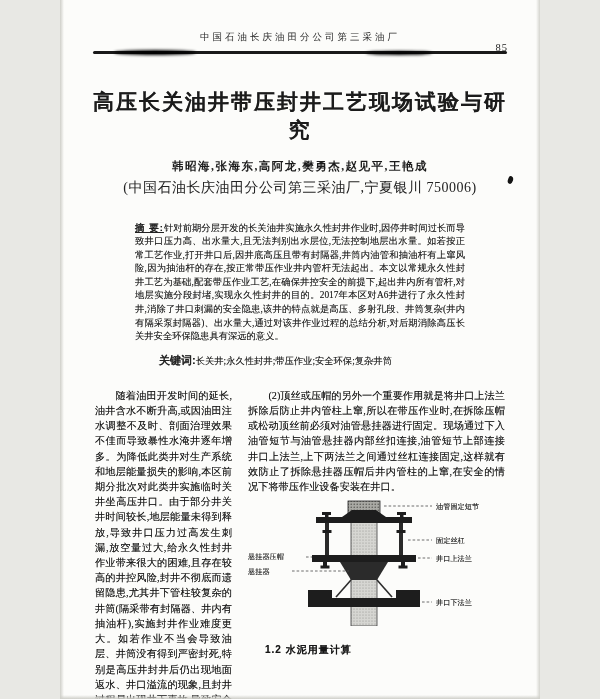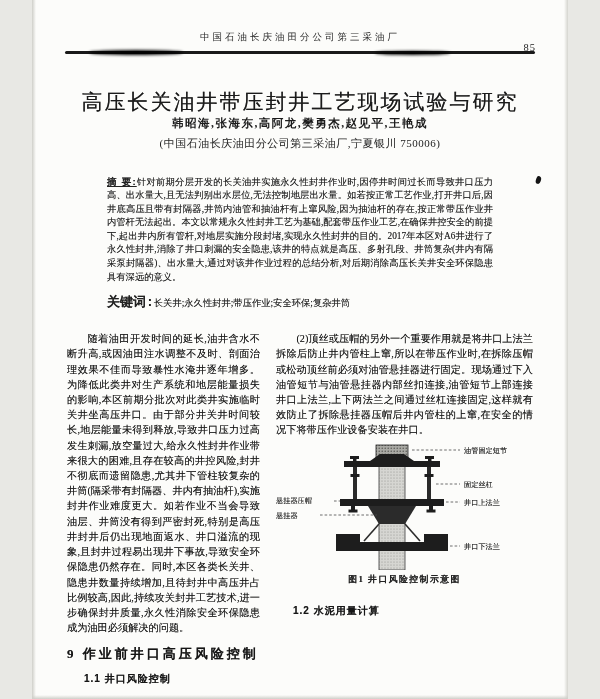--- a/index.html
+++ b/index.html
@@ -1,44 +1,44 @@
 <!DOCTYPE html>
 <html lang="zh"><head>
 <meta charset="utf-8">
 <style>
   html,body{margin:0;padding:0;background:#e8e8e4;}
   .page{
-    position:relative;width:536px;height:699px;overflow:hidden;
+    position:relative;width:480px;height:699px;overflow:hidden;
     background:#fcfcfa;margin:0 auto;
     font-family:"Liberation Serif","DejaVu Serif",serif;color:#1b1b1b;
   }
   .scan-edge{position:absolute;pointer-events:none;}
   .scan-edge.left{left:0;top:0;bottom:0;width:4px;background:linear-gradient(to right,#cfcfc9,rgba(255,255,255,0));}
   .scan-edge.right{right:0;top:0;bottom:0;width:4px;background:linear-gradient(to left,#d4d4ce,rgba(255,255,255,0));}
   .scan-edge.bottom{left:0;right:0;bottom:0;height:4px;background:linear-gradient(to top,#cfcfc9,rgba(255,255,255,0));}
   .speck{position:absolute;right:27px;top:176px;width:5px;height:8px;background:#141414;border-radius:40% 60% 50% 50%;transform:rotate(18deg);}
 
   .header{position:relative;margin:26px 34px 0;text-align:center;}
   .journal{font-size:9.5px;letter-spacing:3px;color:#2a2a2a;}
   .pageno{position:absolute;right:-2px;top:16px;font-size:10.5px;letter-spacing:1px;color:#222;}
   .rule{position:relative;margin:7px 33px 0;height:2.5px;background:#191919;border-radius:2px;}
   .rule i{position:absolute;display:block;background:#000;filter:blur(1.4px);border-radius:50%;}
   .rule .s1{left:5%;width:20%;height:5px;top:-1px;}
   .rule .s2{left:66%;width:16%;height:4px;top:0;}
 
-  .title{margin:34px 30px 0;text-align:center;font-size:21px;font-weight:400;letter-spacing:2px;
+  .title{margin:34px 30px 0;text-align:center;font-size:21px;font-weight:700;letter-spacing:2px;
          text-shadow:0 0 .5px rgba(0,0,0,.6);}
-  .authors{margin-top:0;text-align:center;font-size:11.5px;font-weight:700;letter-spacing:1.5px;}
-  .affiliation{margin-top:5px;text-align:center;font-size:11px;letter-spacing:.5px;color:#222;}
+  .authors{margin-top:15px;text-align:center;font-size:11.5px;font-weight:700;letter-spacing:1.5px;}
+  .affiliation{margin-top:5px;text-align:center;font-size:14px;letter-spacing:.5px;color:#222;}
 
   .abstract{margin:24px 75px 0;font-size:9.3px;line-height:13.6px;text-align:justify;color:#222;
             text-shadow:0 0 .4px rgba(0,0,0,.45);}
   .abstract b{font-family:"Liberation Sans","DejaVu Sans",sans-serif;font-size:9.5px;letter-spacing:1px;text-decoration:underline;}
   .keywords{margin:9px 75px 0;font-size:9.3px;text-align:left;color:#222;text-shadow:0 0 .4px rgba(0,0,0,.45);}
-  .keywords b{font-family:Liberation Mono, monospace;font-size:13px;}
+  .keywords b{font-family:Liberation Sans, sans-serif;font-size:11px;margin-left:24px;}
 
   .columns{display:flex;gap:16px;margin:20px 35px 0;}
   .col{width:257px;font-size:10.2px;line-height:15.2px;text-align:justify;color:#161616;
        text-shadow:0 0 .4px rgba(0,0,0,.5);}
   .col p{margin:0;}
   .col p.indent{text-indent:2em;}
   .sec-h1{margin:11px 0 9px;font-size:13px;font-weight:700;letter-spacing:3px;}
   .sec-h2{margin:8px 17px 5px;font-size:10px;font-weight:700;letter-spacing:1px;
           font-family:"Liberation Sans","DejaVu Sans",sans-serif;}
 
@@ -138,21 +138,20 @@
           <line class="leader" x1="58" y1="57" x2="64" y2="57"></line>
           <line class="leader" x1="44" y1="71" x2="101" y2="71"></line>
 
           <text class="fig-label" x="188" y="9">油管固定短节</text>
           <text class="fig-label" x="188" y="43">固定丝杠</text>
           <text class="fig-label" x="188" y="61">井口上法兰</text>
           <text class="fig-label" x="188" y="105">井口下法兰</text>
           <text class="fig-label" x="0" y="59">悬挂器压帽</text>
           <text class="fig-label" x="0" y="74">悬挂器</text>
         </svg>
-        <figcaption>图1  井口风险控制示意图</figcaption>
       </figure>
 
       <div class="sec-h2">1.2  水泥用量计算</div>
 
     </div>
 
   </div>
 </div>
 
 </body></html>

